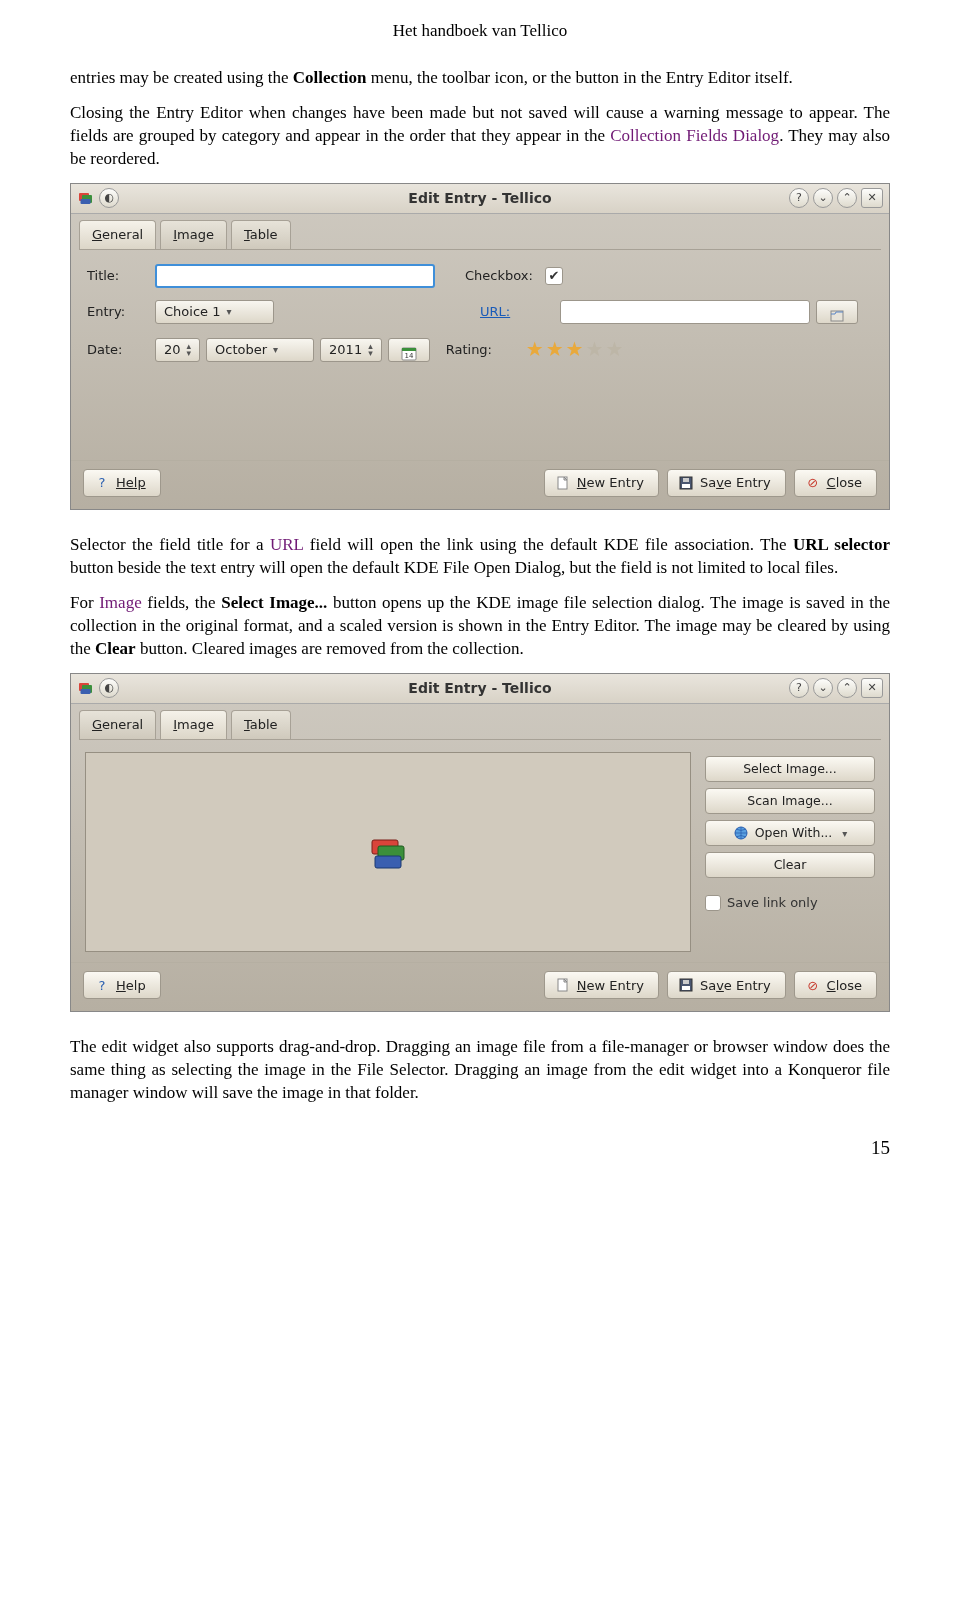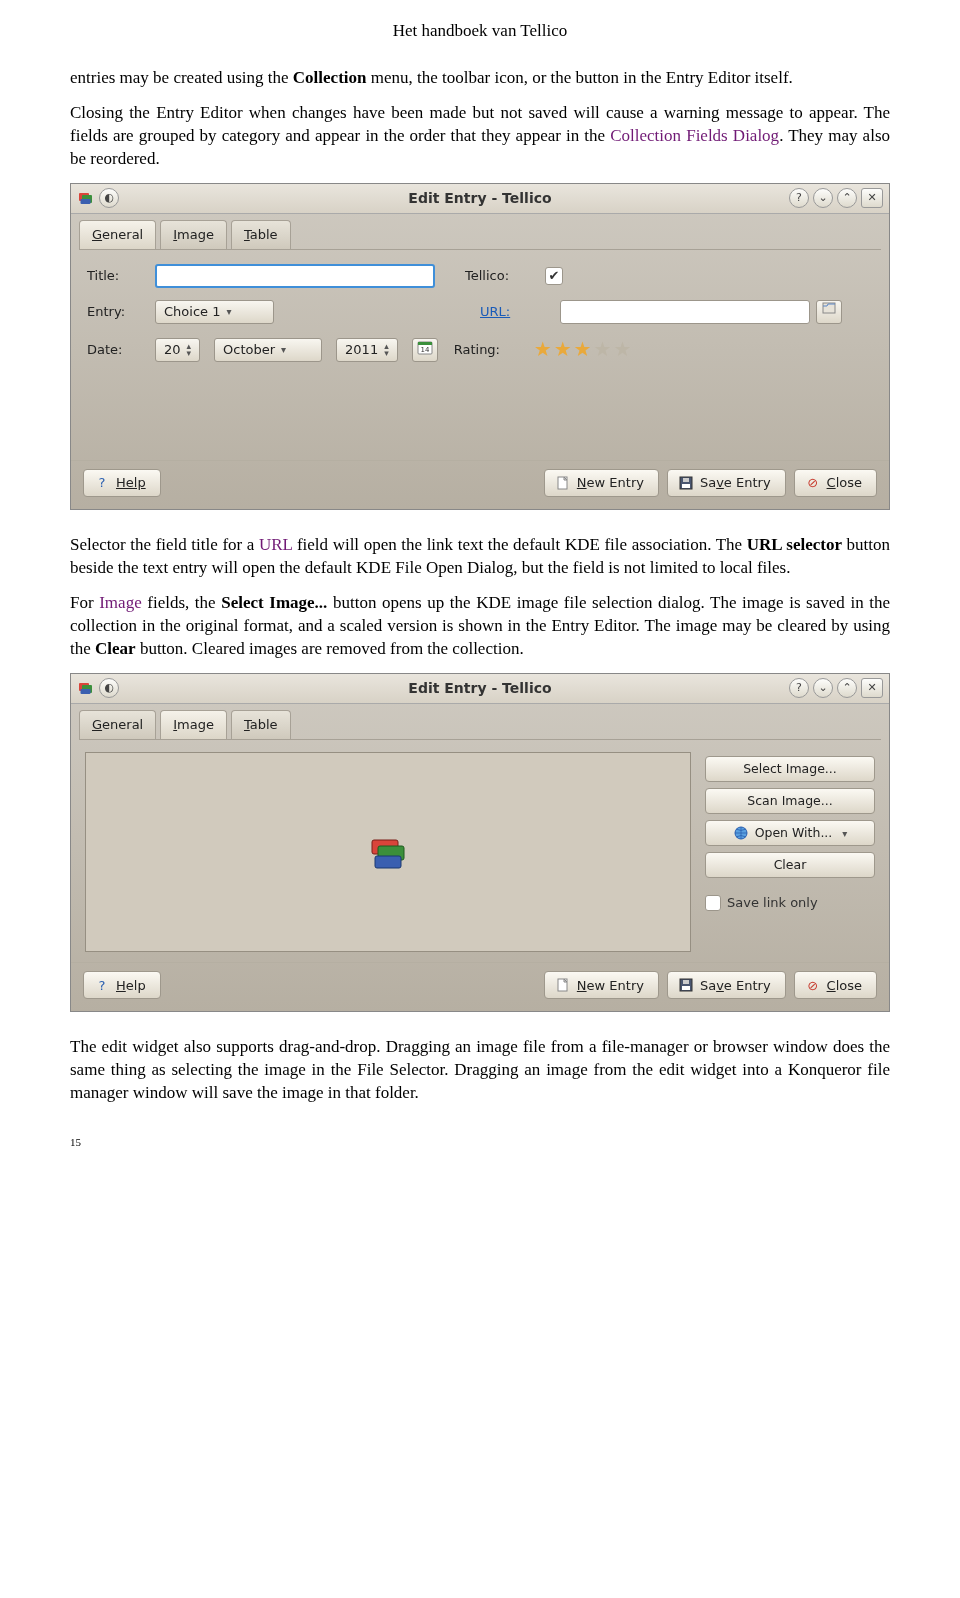--- a/index.html
+++ b/index.html
@@ -90,21 +90,21 @@
   .tabline {
     height:1px; background:#a7a196; margin:0 8px;
   }
 
   .formarea {
     padding: 14px 16px 8px 16px;
     min-height: 210px;
   }
   .row { display:flex; align-items:center; margin-bottom:12px; }
   .lcol { width: 68px; }
-  .mcol { display:flex; align-items:center; gap:14px; }
+  .mcol { display:flex; align-items:center; gap:6px; }
   .rlabel { margin-left: 30px; width:80px; }
 
   .txtin {
     height:24px;
     background:#fff;
     border:1px solid #9c968b;
     border-radius:3px;
     padding:0 5px;
   }
   .txtin.focus { border:2px solid #3f8fd9; }
@@ -119,25 +119,25 @@
   .caretdn { font-size:10px; color:#555; }
   .spinarrows { font-size:9px; line-height:7px; color:#555; display:flex; flex-direction:column; }
 
   .chk {
     width:18px; height:18px;
     background:#fff; border:1px solid #9c968b; border-radius:3px;
     display:inline-flex; align-items:center; justify-content:center;
     font-size:13px; color:#333;
   }
   .calbtn, .urlbtn {
-    width:26px; height:24px;
+    width:42px; height:24px;
     background:linear-gradient(#f8f6f0,#ddd7c9);
     border:1px solid #9c968b;
     border-radius:3px;
-    display:inline-flex;align-items:flex-start;justify-content:center;
+    display:inline-flex;align-items:flex-end;justify-content:center;
   }
   .urllabel { color:#1a5bb8; text-decoration:underline; }
 
   .stars { display:flex; gap:2px; font-size:20px; }
   .star-on { color:#e9a93b; }
   .star-off { color:#bdb6a7; }
 
   .btnbar {
     display:flex; align-items:center;
     padding: 8px 12px 12px 12px;
@@ -166,21 +166,21 @@
     min-height:200px;
     background:#d1cabd;
     border:1px solid #968f82;
     display:flex; align-items:center; justify-content:center;
   }
   .imgbtns { width:170px; display:flex; flex-direction:column; gap:6px; padding-top:4px; }
   .imgbtns .btn { width:100%; justify-content:center; padding:0 6px; height:26px; font-size:12.5px;}
   .savelink { display:flex; align-items:center; gap:6px; margin-top:10px; font-size:13px; color:#333; }
   .chksmall { width:16px;height:16px;border:1px solid #9c968b;border-radius:3px;background:#fff; }
 
-  .pageno { text-align:left; margin-top:30px; font-size:11px; }
+  .pageno { text-align:right; margin-top:30px; font-size:19px; }
   .und { text-decoration: underline; }
 </style>
 </head>
 <body>
 
 <div class="doc-header">Het handboek van Tellico</div>
 
 <p class="para">
   <span>entries may be created using the </span><span class="bold">Collection</span><span> menu, the toolbar icon, or the button in the Entry Editor itself.</span>
 </p>
@@ -209,21 +209,21 @@
   <div class="tabs">
     <div class="tab active"><span class="und" style="text-decoration:none"><span style="text-decoration:underline">G</span></span>eneral</div>
     <div class="tab"><span style="text-decoration:underline">I</span>mage</div>
     <div class="tab"><span style="text-decoration:underline">T</span>able</div>
   </div>
   <div class="tabline"></div>
   <div class="formarea">
     <div class="row">
       <div class="lcol">Title:</div>
       <div class="txtin focus" style="width:280px"></div>
-      <div class="rlabel">Tellico:</div>
+      <div class="rlabel">Checkbox:</div>
       <div class="chk">✔</div>
     </div>
     <div class="row">
       <div class="lcol">Entry:</div>
       <div class="sel" style="width:119px">
         <span>Choice 1</span>
         <span class="caretdn">▾</span>
       </div>
       <div style="width:176px"></div>
       <div class="rlabel urllabel">URL:</div>
@@ -300,21 +300,21 @@
       <span>Sa<span style="text-decoration:underline">v</span>e Entry</span>
     </div>
     <div class="btn">
       <span class="iconblock red">⊘</span>
       <span><span style="text-decoration:underline">C</span>lose</span>
     </div>
   </div>
 </div>
 
 <p class="para">
-  <span>Selector the field title for a </span><span class="link">URL</span><span> field will open the link text the default KDE file association. The </span><span class="bold">URL selector</span><span> button beside the text entry will open the default KDE File Open Dialog, but the field is not limited to local files.</span>
+  <span>Selector the field title for a </span><span class="link">URL</span><span> field will open the link using the default KDE file association. The </span><span class="bold">URL selector</span><span> button beside the text entry will open the default KDE File Open Dialog, but the field is not limited to local files.</span>
 </p>
 <p class="para">
   <span>For </span><span class="link">Image</span><span> fields, the </span><span class="bold">Select Image...</span><span> button opens up the KDE image file selection dialog. The image is saved in the collection in the original format, and a scaled version is shown in the Entry Editor. The image may be cleared by using the </span><span class="bold">Clear</span><span> button. Cleared images are removed from the collection.</span>
 </p>
 
 <div class="sshot">
   <div class="titlebar">
     <span class="ticon">
       <svg viewBox="0 0 16 16">
           <rect x="1" y="3" width="10" height="8" rx="1" fill="#d9443a"></rect>

